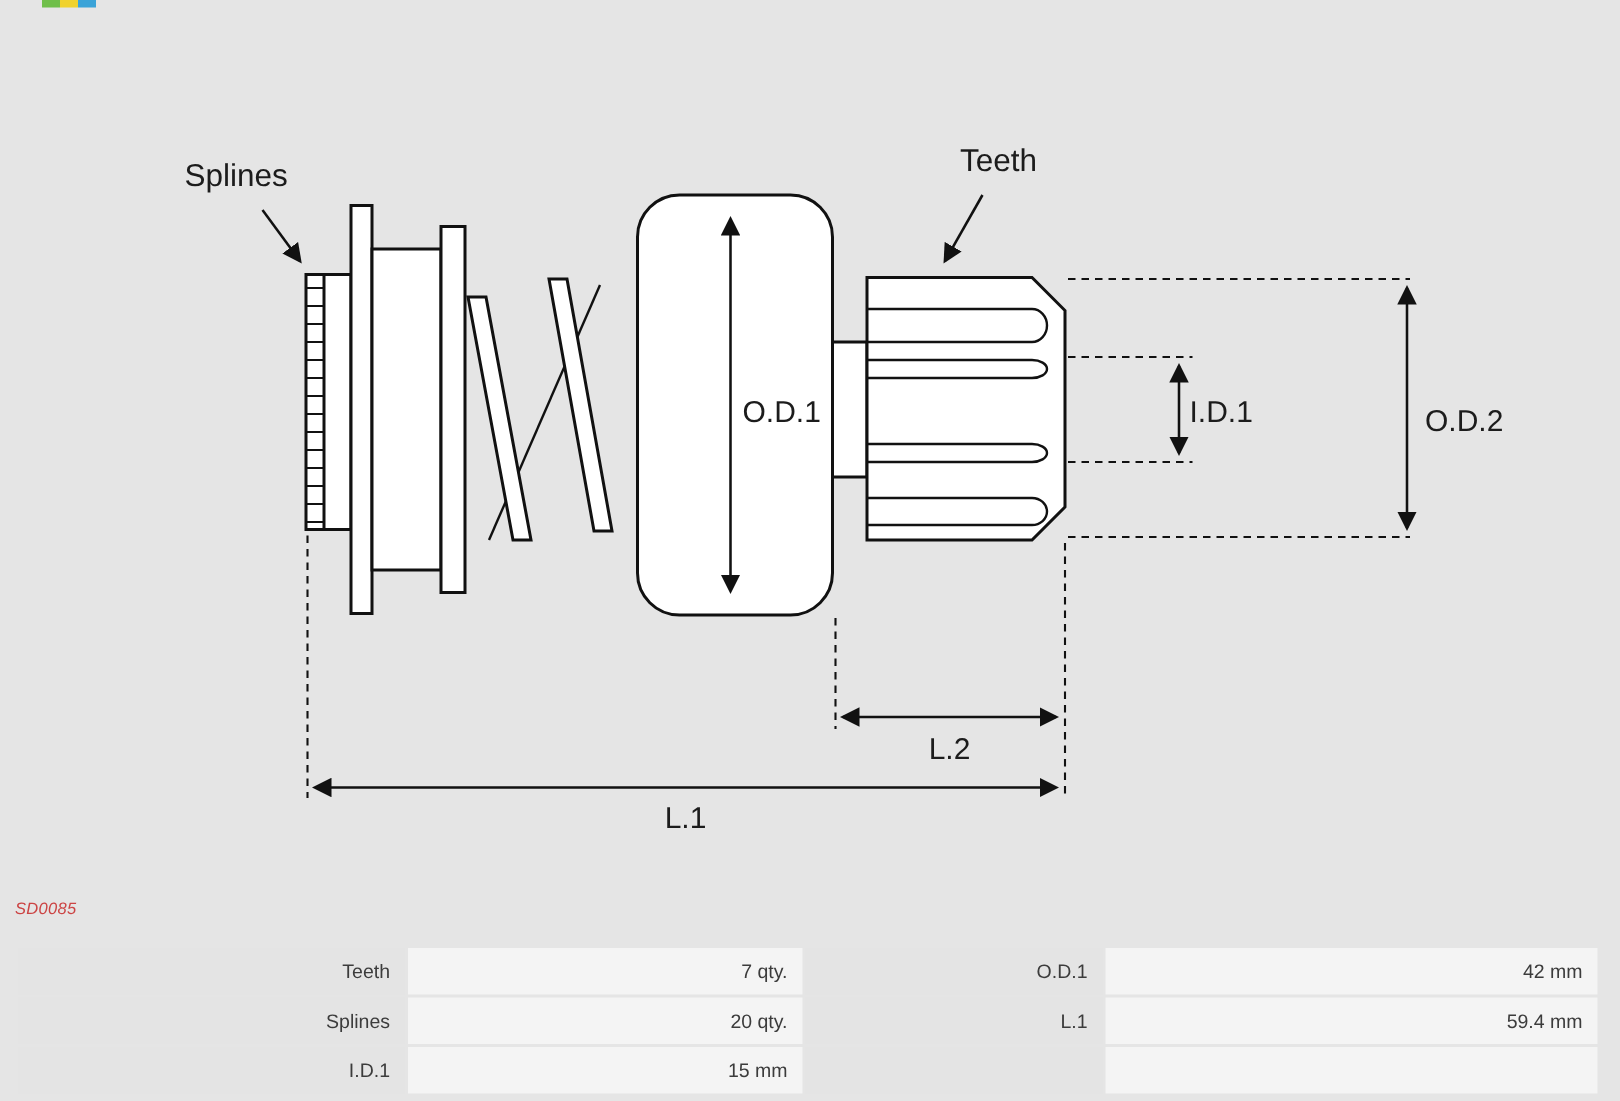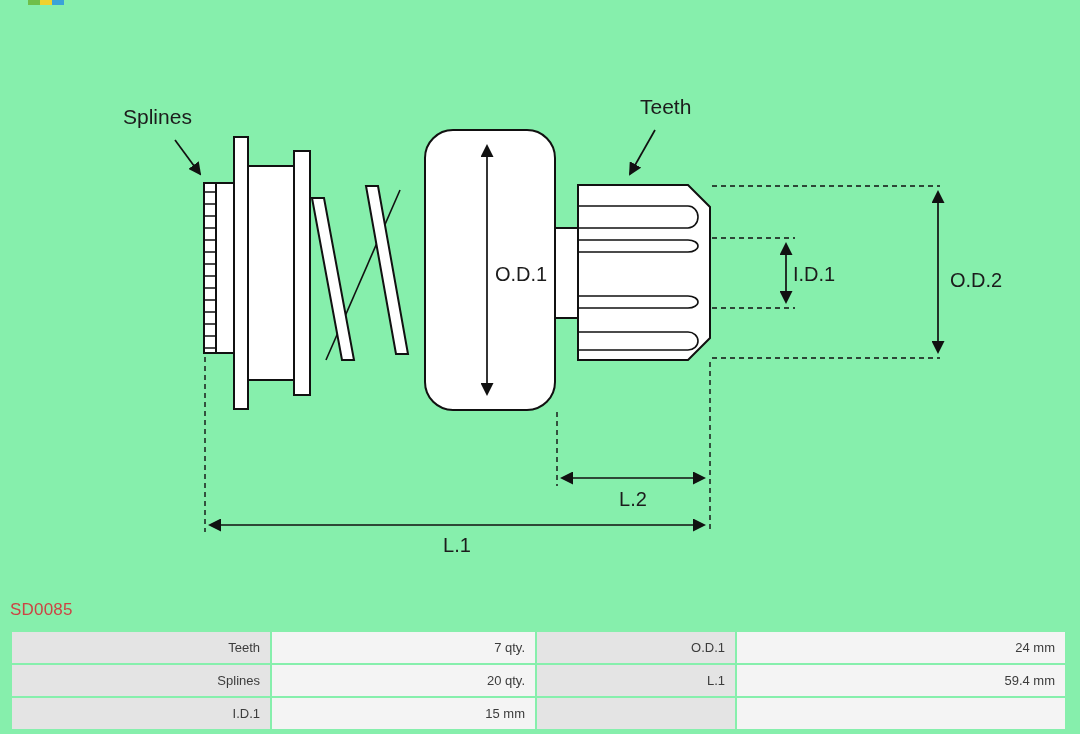--- a/index.html
+++ b/index.html
@@ -1,30 +1,30 @@
 <!DOCTYPE html>
 <html><head>
 <meta charset="utf-8">
 <style>
   html,body{margin:0;padding:0;background:#ffffff;}
   body{font-family:"Liberation Sans",sans-serif;}
-  .page{position:relative;width:1080px;height:734px;background:#86efac;overflow:hidden;}
+  .page{position:relative;width:1080px;height:734px;background:#e5e5e5;overflow:hidden;}
 
   .logo{position:absolute;top:0;left:28px;height:5px;display:flex;}
   .logo span{display:block;width:12px;height:5px;}
   .logo .g{background:#6fbf4a;}
   .logo .y{background:#f0d22d;}
   .logo .b{background:#3aa3d8;}
 
   .drawing{position:absolute;top:0;left:0;}
   .drawing svg{display:block;}
 
   .part-number{
     position:absolute;left:10px;top:600px;
-    font-size:17px;color:#cc4444;letter-spacing:.2px;
+    font-size:11px;color:#cc4444;letter-spacing:.2px;font-style:italic;
   }
 
   .spec-table{
     position:absolute;left:10px;top:630px;width:1055px;
     border-collapse:separate;border-spacing:2px;
     table-layout:fixed;
   }
   .spec-table td{
     height:27px;padding:2px 10px;
     font-size:13px;color:#3c3c3c;
@@ -125,21 +125,21 @@
         <col class="c1">
         <col class="c2">
         <col class="c3">
         <col class="c4">
       </colgroup>
     <tbody>
       <tr>
         <td class="lbl">Teeth</td>
         <td class="val">7 qty.</td>
         <td class="lbl">O.D.1</td>
-        <td class="val">24 mm</td>
+        <td class="val">42 mm</td>
       </tr>
       <tr>
         <td class="lbl">Splines</td>
         <td class="val">20 qty.</td>
         <td class="lbl">L.1</td>
         <td class="val">59.4 mm</td>
       </tr>
       <tr>
         <td class="lbl">I.D.1</td>
         <td class="val">15 mm</td>

